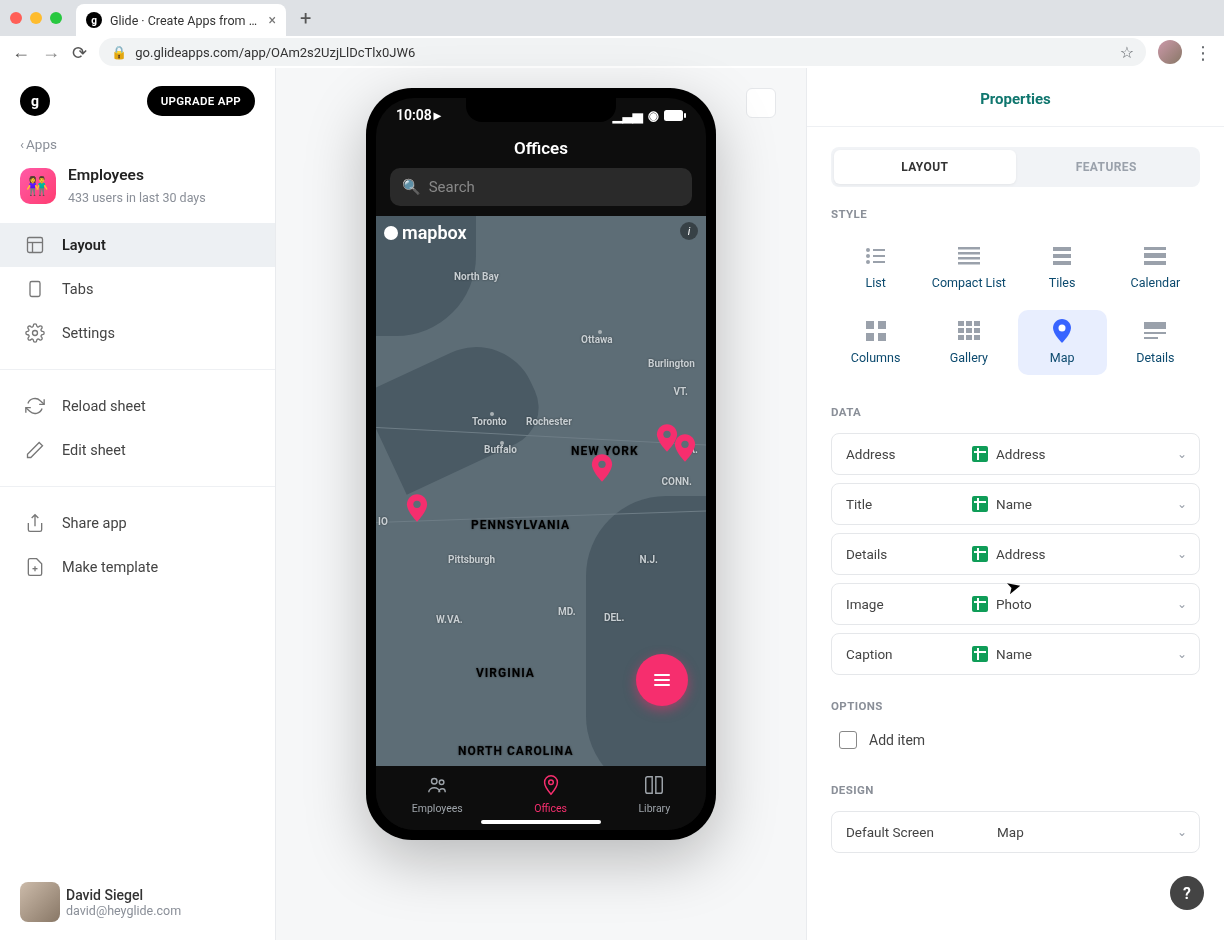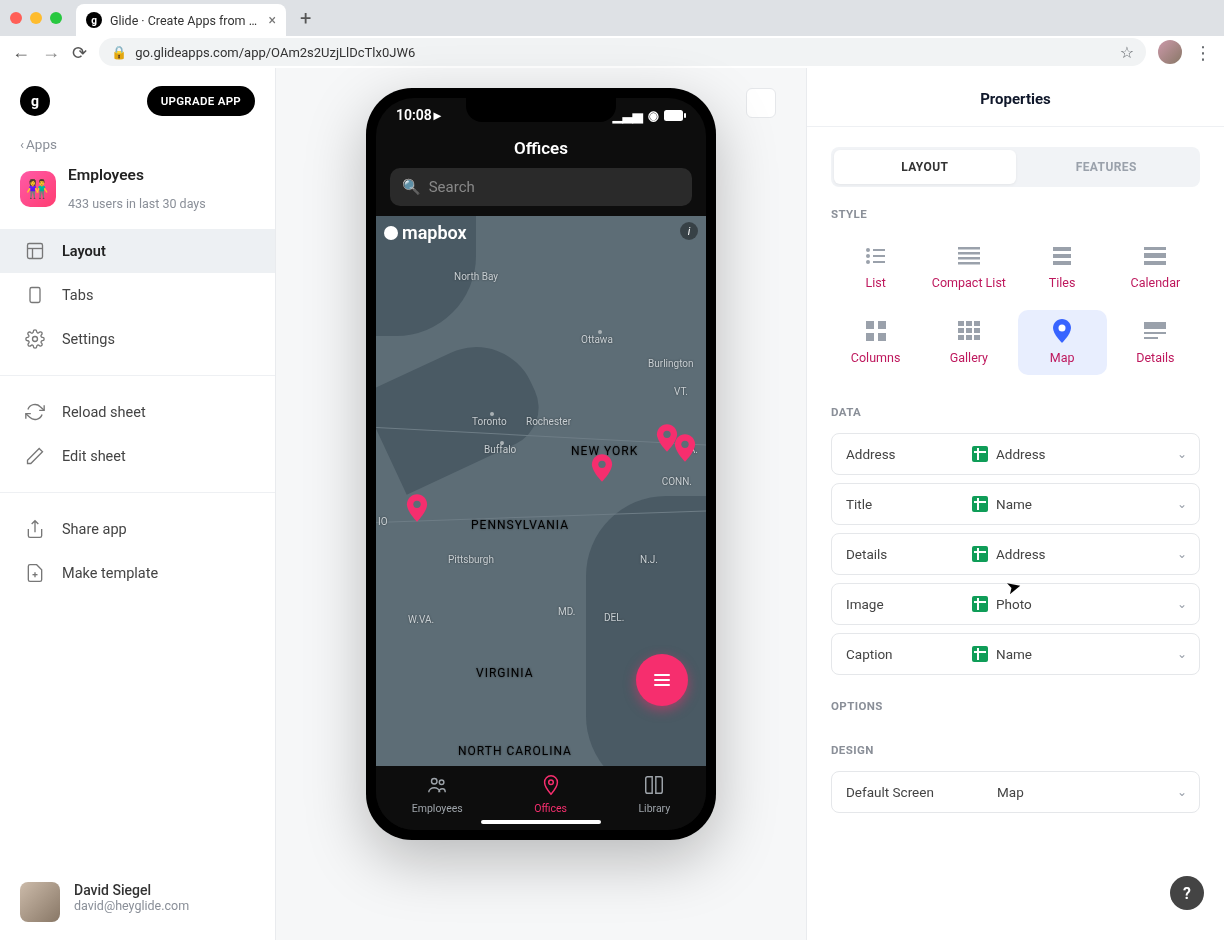--- a/index.html
+++ b/index.html
@@ -28,28 +28,28 @@
 
 .app{ display:flex; height:872px; }
 .left{ width:276px; background:#fff; border-right:1px solid #e9ebee; display:flex; flex-direction:column; padding-top:18px;}
 .left-top{ display:flex; align-items:center; justify-content:space-between; padding:0 20px; }
 .glide-logo{ width:30px; height:30px; background:#000; border-radius:50%; display:flex; align-items:center; justify-content:center; color:#fff; font-weight:700; font-size:14px;}
 .upgrade-btn{ background:#000000; color:#fff; font-size:11.5px; font-weight:600; padding:8px 14px; border-radius:18px; letter-spacing:.3px;}
 .back-apps{ padding:20px 20px 14px; color:#8a8f98; font-size:13.5px; display:flex; align-items:center; gap:2px;}
 .app-header{ display:flex; gap:12px; padding:0 20px 18px; align-items:center;}
 .app-icon{ width:36px; height:36px; border-radius:10px; background:linear-gradient(135deg,#ff5aa7,#ff3d71); display:flex; align-items:center; justify-content:center; font-size:18px;}
 .app-name{ font-size:15.5px; font-weight:600; color:#222;}
-.app-sub{ font-size:12.5px; color:#8a8f98; margin-top:12px;}
+.app-sub{ font-size:12.5px; color:#8a8f98; margin-top:6px;}
 .side-list{ display:flex; flex-direction:column; }
 .side-item{ display:flex; align-items:center; gap:16px; padding:12px 24px; font-size:14.5px; color:#444; }
 .side-item.active{ background:#edf0f3; font-weight:600; color:#222;}
 .side-icon{ width:22px; color:#666; display:flex; align-items:center; justify-content:center; }
 .side-icon svg{ width:20px; height:20px; stroke:#777; fill:none; stroke-width:1.6; }
 .divider{ height:1px; background:#eef0f3; margin:14px 0;}
-.left-footer{ margin-top:auto; display:flex; gap:14px; padding:18px 20px; align-items:flex-start;}
+.left-footer{ margin-top:auto; display:flex; gap:6px; padding:18px 20px; align-items:center;}
 .user-av{ width:40px; height:40px; border-radius:8px; background:linear-gradient(135deg,#cba,#876);}
 .user-name{ font-size:14px; font-weight:500; color:#333;}
 .user-email{ font-size:12.5px; color:#8a8f98;}
 
 .center{ flex:1; background:#f6f7f8; position:relative; display:flex; justify-content:center; padding-top:20px;}
 .platform-toggle{ position:absolute; right:30px; top:20px; width:30px; height:30px; background:#fff; border:1px solid #e5e7ea; border-radius:6px; display:flex; align-items:center; justify-content:center; font-size:16px;}
 
 
 .phone{ width:350px; height:752px; background:#000; border-radius:46px; padding:10px; box-shadow:0 20px 60px rgba(0,0,0,.25); position:relative;}
 .screen{ width:100%; height:100%; border-radius:38px; overflow:hidden; background:#0d0d0d; display:flex; flex-direction:column; position:relative;}
@@ -58,46 +58,46 @@
 .status-time{display:flex;align-items:center;gap:2px;}
 .status-icons{ display:flex; gap:5px; align-items:center; font-size:13px;}
 .screen-title{ text-align:center; color:#fff; font-size:17px; font-weight:600; padding:6px 0 10px;}
 .search-pill{ margin:0 14px 10px; height:38px; background:#2a2a2a; border-radius:10px; display:flex; align-items:center; padding:0 12px; color:#888; gap:8px; font-size:15px;}
 .map{ flex:1; background:#5d6d76; position:relative; overflow:hidden;}
 .mapbox-tag{ position:absolute; top:6px; left:8px; color:#fff; font-size:18px; display:flex; align-items:center; gap:4px; font-weight:600;}
 .mapbox-logo{ width:14px; height:14px; background:#fff; border-radius:50%;}
 .info-c{ position:absolute; top:6px; right:8px; width:18px; height:18px; background:rgba(0,0,0,.4); border-radius:50%; color:#fff; font-size:11px; display:flex; align-items:center; justify-content:center; font-style:italic;}
 .map-land{ position:absolute; inset:0; background:#5d6d76;}
 .map-water{ position:absolute; background:#4a5a64; }
-.map-label{ position:absolute; color:#c8cfd3; font-size:10px; font-weight:400; white-space:nowrap; text-shadow:0 0 2px rgba(0,0,0,.5);}
+.map-label{ position:absolute; color:#c8cfd3; font-size:10px; font-weight:700; white-space:nowrap; text-shadow:0 0 2px rgba(0,0,0,.5);}
 .map-label.big{ font-size:12px; letter-spacing:1px; color:#000000;}
 .pin{ position:absolute; width:22px; height:28px; }
 .pin svg{ width:100%; height:100%; }
 .city-dot{ position:absolute; width:4px; height:4px; background:#aab1b5; border-radius:50%;}
 .fab{ position:absolute; right:18px; bottom:60px; width:52px; height:52px; background:#f62e6e; border-radius:50%; display:flex; align-items:center; justify-content:center; box-shadow:0 4px 12px rgba(246,46,110,.5);}
 .fab-lines{ display:flex; flex-direction:column; gap:3px;}
 .fab-lines span{ width:16px; height:2px; background:#fff; border-radius:1px;}
 .tabbar{ height:64px; background:#0d0d0d; display:flex; justify-content:space-around; align-items:center; padding-bottom:8px;}
 .tab-item{ display:flex; flex-direction:column; align-items:center; gap:3px; color:#9da3a9; font-size:10.5px;}
 .tab-item.active{ color:#f62e6e;}
 .tab-icon svg{ width:22px; height:22px; stroke:currentColor; fill:none; stroke-width:1.6;}
 .home-bar{ position:absolute; bottom:6px; left:50%; transform:translateX(-50%); width:120px; height:4px; background:#fff; border-radius:3px;}
 
 .cursor{ position:absolute; left:730px; top:508px; font-size:18px; color:#000; transform:rotate(-15deg);}
 
 
 .right{ width:418px; background:#fff; border-left:1px solid #e9ebee; padding:0 24px 20px; overflow-y:auto;}
-.props-title{ text-align:center; font-size:15px; font-weight:700; color:#0f172a; padding:22px 0 18px; }
+.props-title{ text-align:center; font-size:15px; font-weight:700; color:#0f766e; padding:22px 0 18px; }
 .r-divider{ height:1px; background:#eef0f3; margin:0 -24px;}
 .tab-seg{ display:flex; background:#f1f3f6; border-radius:8px; margin:20px 0; padding:3px;}
 .seg{ flex:1; text-align:center; padding:10px; font-size:12px; font-weight:700; color:#9aa1ab; letter-spacing:.4px; border-radius:6px;}
 .seg.active{ background:#fff; color:#333; box-shadow:0 1px 3px rgba(0,0,0,.06);}
 .section-label{ font-size:11.5px; font-weight:700; color:#8a8f98; letter-spacing:.4px; margin:6px 0 14px;}
 .style-grid{ display:grid; grid-template-columns:repeat(4,1fr); gap:10px 4px; margin-bottom:30px;}
-.style-opt{ display:flex; flex-direction:column; align-items:center; gap:8px; padding:10px 0; border-radius:10px; font-size:12.5px; color:#be185d;}
+.style-opt{ display:flex; flex-direction:column; align-items:center; gap:8px; padding:10px 0; border-radius:10px; font-size:12.5px; color:#0c4a6e;}
 .style-opt.selected{ background:#e8eefe;}
 .style-icon{ width:26px; height:22px; display:flex; align-items:center; justify-content:center;}
 .data-row{ display:flex; align-items:center; border:1px solid #e5e7ea; border-radius:8px; height:42px; margin-bottom:8px;}
 .data-label{ width:140px; padding-left:14px; font-size:13.5px; color:#444;}
 .data-val{ flex:1; display:flex; align-items:center; gap:8px; font-size:13.5px; color:#444;}
 .sheet-ic{ width:16px; height:16px; background:#0f9d58; border-radius:2px; position:relative;}
 .sheet-ic::before,.sheet-ic::after{content:'';position:absolute;background:#fff;}
 .sheet-ic::before{left:5px;top:2px;width:2px;height:12px;}
 .sheet-ic::after{top:5px;left:2px;height:2px;width:12px;}
 .chev{ margin-left:auto; margin-right:12px; color:#9aa1ab; font-size:12px;}
@@ -277,21 +277,21 @@
           <div class="map-label" style="left:150px;top:200px;">Rochester</div>
           <div class="map-label" style="left:108px;top:228px;">Buffalo</div>
           <div class="map-label big" style="left:195px;top:228px;">NEW YORK</div>
           <div class="map-label" style="right:14px;top:260px;">CONN.</div>
           <div class="map-label" style="right:8px;top:228px;">MA.</div>
           <div class="map-label big" style="left:95px;top:302px;">PENNSYLVANIA</div>
           <div class="map-label" style="left:72px;top:338px;">Pittsburgh</div>
           <div class="map-label" style="right:48px;top:338px;">N.J.</div>
           <div class="map-label" style="left:182px;top:390px;">MD.</div>
           <div class="map-label" style="left:228px;top:396px;">DEL.</div>
-          <div class="map-label" style="left:32px;top:398px;">W.VA.</div>
+          <div class="map-label" style="left:60px;top:398px;">W.VA.</div>
           <div class="map-label big" style="left:100px;top:450px;">VIRGINIA</div>
           <div class="map-label big" style="left:82px;top:528px;">NORTH CAROLINA</div>
           <div class="map-label" style="left:2px;top:300px;">IO</div>
 
           <div class="city-dot" style="left:222px;top:114px;"></div>
           <div class="city-dot" style="left:114px;top:196px;"></div>
           <div class="city-dot" style="left:124px;top:225px;"></div>
 
           <div class="pin" style="left:30px;top:278px;"><svg viewBox="0 0 24 30">
                 <path fill="#f62e6e" d="M12 0C6 0 1 5 1 11c0 8 11 19 11 19s11-11 11-19C23 5 18 0 12 0z"></path>
@@ -490,20 +490,24 @@
     <div class="data-row">
       <div class="data-label">Caption</div>
       <div class="data-val">
           <span class="sheet-ic"></span>
           <span>Name</span>
           <span class="chev">⌄</span>
         </div>
     </div>
 
     <div class="section-label" style="margin-top:24px;">OPTIONS</div>
+    <div class="check-row">
+      <div class="checkbox"></div>
+      <span>Add item</span>
+    </div>
 
     <div class="section-label" style="margin-top:30px;">DESIGN</div>
     <div class="design-row">
       <div class="data-label" style="width:165px;">Default Screen</div>
       <div class="data-val">
           <span>Map</span>
           <span class="chev">⌄</span>
         </div>
     </div>
   </div>

